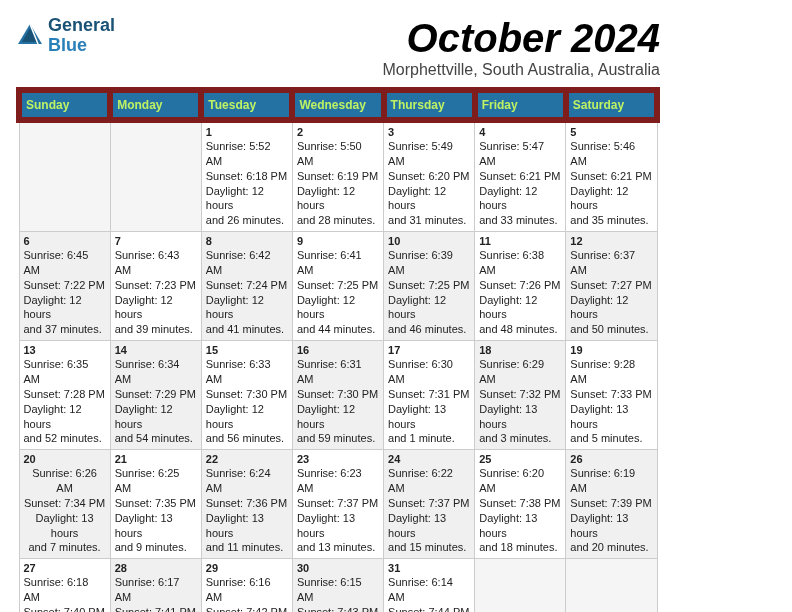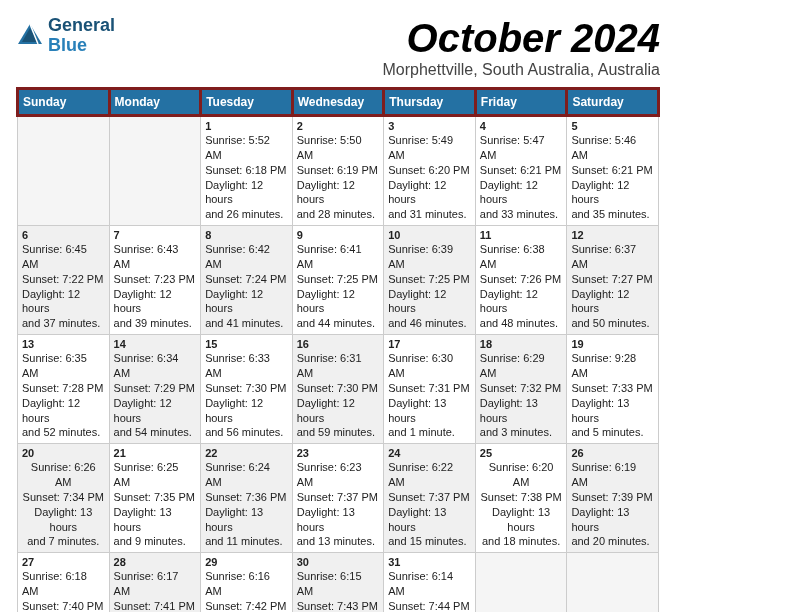--- a/index.html
+++ b/index.html
@@ -56,25 +56,25 @@
     }
     .calendar {
       flex: 1;
       border: 1px solid #bbb;
       border-collapse: collapse;
       width: 100%;
       table-layout: fixed;
     }
     .calendar th {
       background: #2471a3;
-      color: #ffffff;
+      color: #bef264;
       font-size: 12px;
       font-weight: bold;
       padding: 5px 4px;
-      border: 3px solid #7f1d1d;
+      border: 6px solid #7f1d1d;
       text-align: left;
     }
     .calendar td {
       border: 1px solid #ccc;
       vertical-align: top;
       padding: 3px 4px;
       font-size: 9.5px;
       color: #222;
       height: 80px;
       background: #fff;
@@ -303,21 +303,21 @@
           </td>
           <td class="shaded">
             <span class="day-number">24</span>
             <div class="day-info" style="white-space: pre-line;">Sunrise: 6:22 AM
 Sunset: 7:37 PM
 Daylight: 13 hours
 and 15 minutes.</div>
           </td>
           <td>
             <span class="day-number">25</span>
-            <div class="day-info" style="white-space: pre-line; text-align: center;">Sunrise: 6:20 AM
+            <div class="day-info" style="white-space: pre-line;">Sunrise: 6:20 AM
 Sunset: 7:38 PM
 Daylight: 13 hours
 and 18 minutes.</div>
           </td>
           <td class="shaded">
             <span class="day-number">26</span>
             <div class="day-info" style="white-space: pre-line;">Sunrise: 6:19 AM
 Sunset: 7:39 PM
 Daylight: 13 hours
 and 20 minutes.</div>

